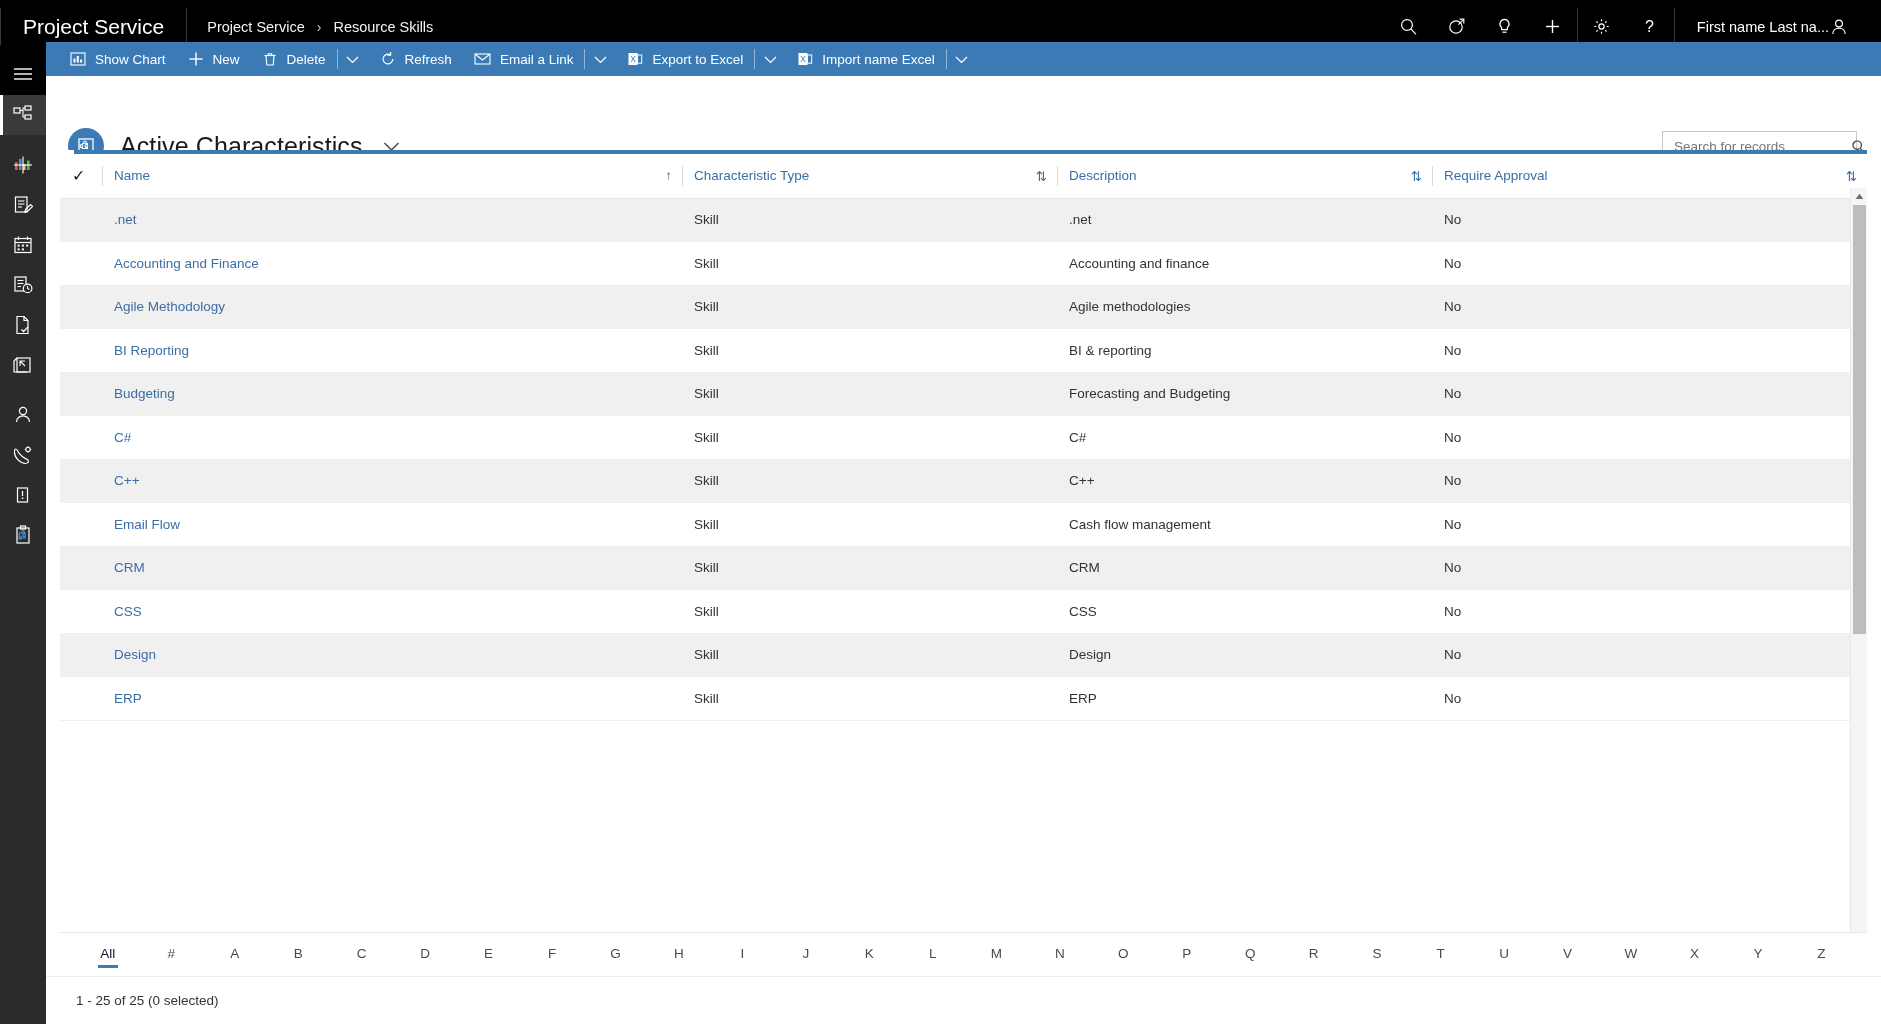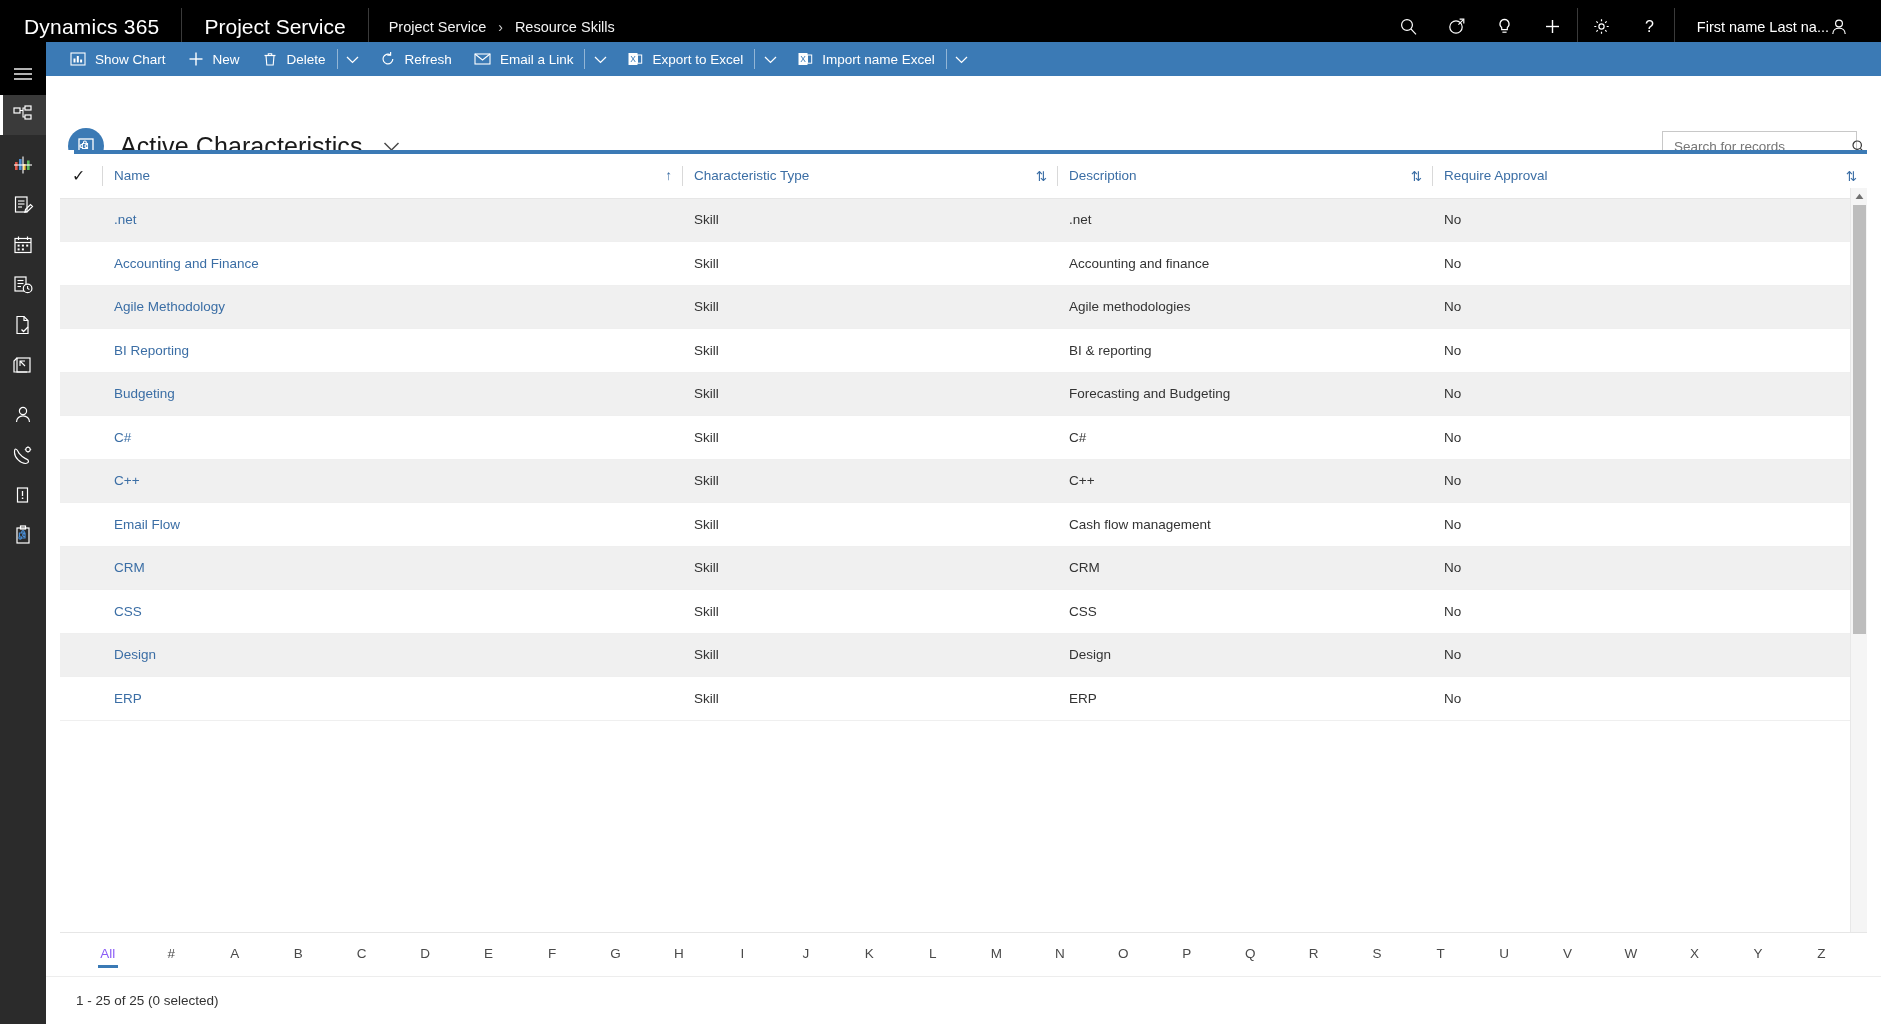--- a/index.html
+++ b/index.html
@@ -154,44 +154,41 @@
   .alpha {
     position:absolute; left:14px; bottom:48px; width:1807px; height:44px;
     display:flex; align-items:center; background:#fff;
     border-top:1px solid #e6e6e6;
   }
   .alpha-in { display:flex; width:100%; padding:0 14px 0 16px; }
   .alpha-item {
     flex:1 1 0; text-align:center; font-size:13.5px; color:#4a4a4a;
     position:relative; padding:5px 0 7px; cursor:pointer;
   }
-  .alpha-item.sel { color:#8b5cf6; }
+  .alpha-item.sel { color:#0f172a; }
   .alpha-item.sel::after {
     content:""; position:absolute; left:50%; transform:translateX(-50%);
     bottom:0; width:20px; height:3px; background:#3b7ab5;
   }
 
   
   .statusbar {
     position:absolute; left:0; bottom:0; width:1835px; height:48px;
     display:flex; align-items:center; padding-left:30px;
     font-size:13.5px; color:#333; background:#fff; border-top:1px solid #ededed;
   }
 
   svg { display:block; }
 </style>
 </head>
 <body>
 
 <div class="app">
 
   <div class="topnav">
-    <div class="tn-brand">
-      <span>Dynamics 365</span>
-    </div>
     <div class="tn-sep"></div>
     <div class="tn-app">
       <span>Project Service</span>
     </div>
     <div class="tn-sep"></div>
     <div class="tn-crumbs">
       <span>Project Service</span>
       <span class="tn-crumb-sep">›</span>
       <span>Resource Skills</span>
     </div>

